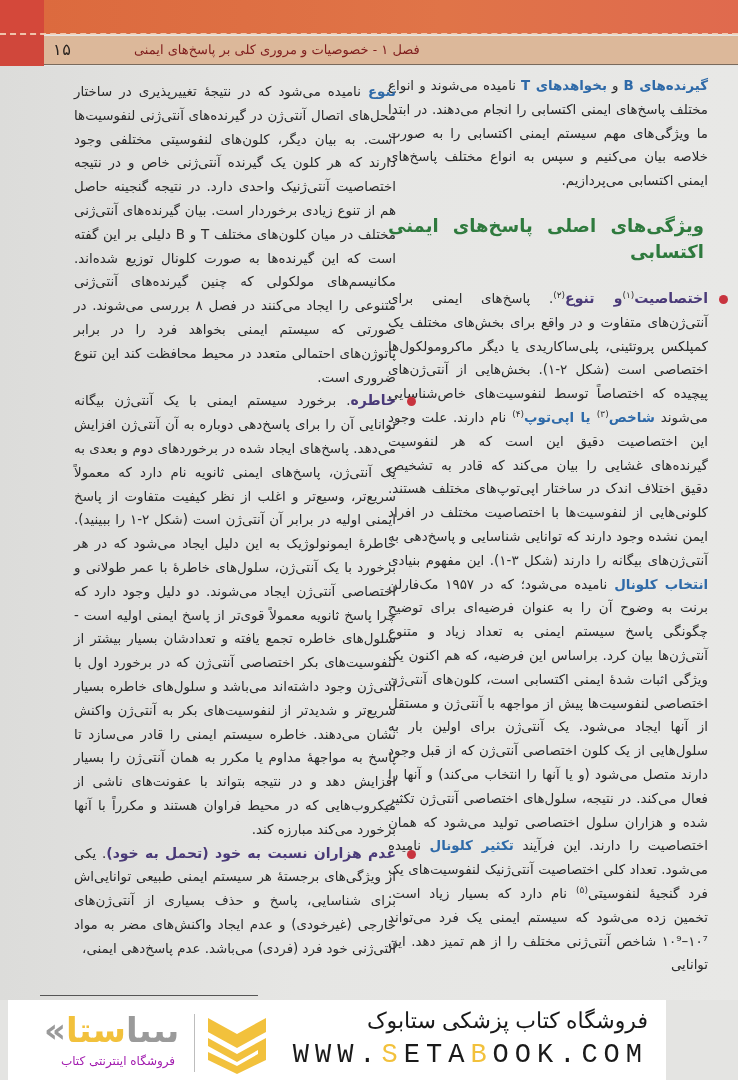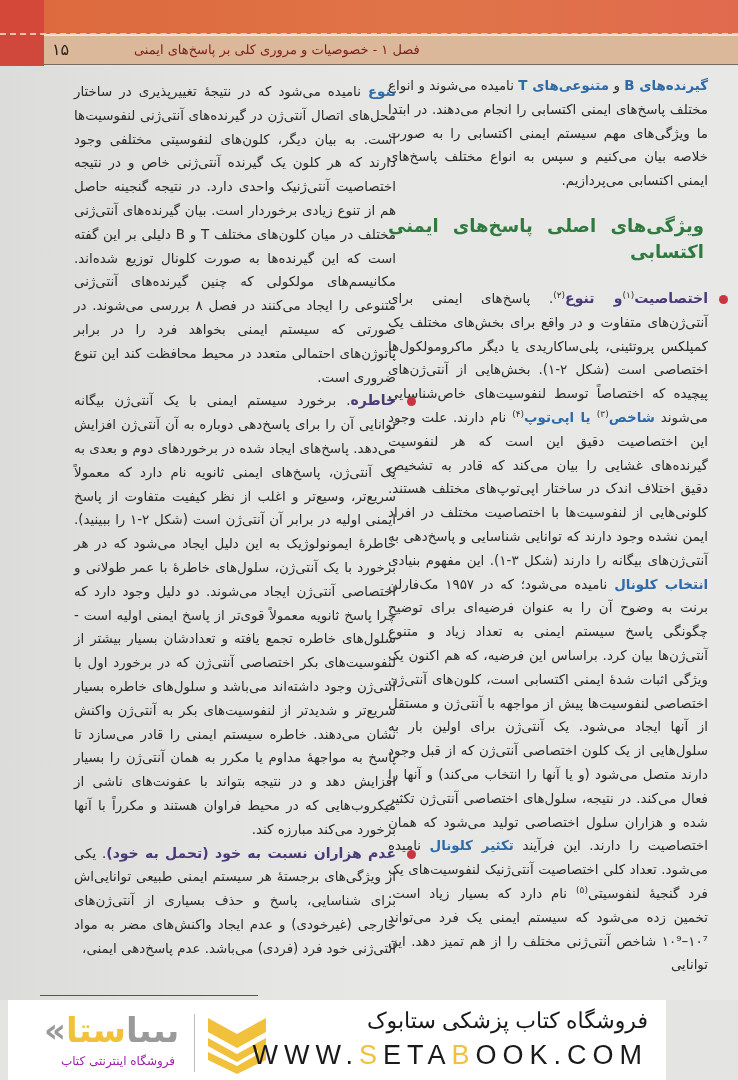--- a/index.html
+++ b/index.html
@@ -20,21 +20,21 @@
     position: absolute; left: 0; top: 33px; width: 738px; height: 0;
     border-top: 2px dashed #f4d2b8; opacity: .9;
   }
   .running-head {
     position: absolute; left: 44px; top: 36px; width: 694px; height: 28px;
     background: #dcb89a;
     border-bottom: 1px solid #7a6a5c;
   }
   .running-head .page-num {
     position: absolute; left: 8px; top: 4px; font-size: 16px; color: #2a2420;
-    font-family: Liberation Serif, serif;
+    font-family: Liberation Mono, monospace;
   }
   .running-head .chapter-title {
     position: absolute; left: 90px; top: 6px; font-size: 13px; color: #7f1d1d;
     direction: rtl; font-family: "DejaVu Serif", serif;
   }
   .page {
     position: absolute; left: 0; top: 66px; width: 738px; height: 934px;
     background: linear-gradient(90deg, #dcdcda 0%, #e6e6e4 40%, #e8e8e6 100%);
   }
   .col {
@@ -78,41 +78,41 @@
     direction: rtl; width: 120px; text-align: center;
   }
   .logo-sep { position: absolute; left: 150px; top: 8px; width: 1px; height: 58px; background: #bdbdbd; }
   .chevron-logo { position: absolute; left: 162px; top: 10px; }
   .store-name {
     position: absolute; right: 18px; top: 8px; direction: rtl;
     font-size: 22px; color: #1a1a1a; font-family: Liberation Sans, sans-serif;
   }
   .store-url {
     position: absolute; right: 18px; top: 40px; font-size: 27px; letter-spacing: 6px;
-    color: #1a1a1a; font-family: Liberation Sans, sans-serif;
+    color: #1a1a1a; font-family: Liberation Mono, monospace;
   }
   .store-url .hl { color: #f2c13c; }
 </style>
 </head>
 <body>
 
 <div class="top-band"></div>
 <div class="left-red"></div>
 <div class="dash-line"></div>
 
 <div class="running-head">
   <span class="page-num">۱۵</span>
   <span class="chapter-title">فصل ۱ - خصوصیات و مروری کلی بر پاسخ‌های ایمنی</span>
 </div>
 
 <div class="page">
 
   <div class="col col-right">
     <p>
-      <span class="kw">گیرنده‌های B</span><span> و </span><span class="kw">متنوعی‌های T</span><span> نامیده می‌شوند و انواع مختلف پاسخ‌های ایمنی اکتسابی را انجام می‌دهند. در ابتدا ما ویژگی‌های مهم سیستم ایمنی اکتسابی را به صورت خلاصه بیان می‌کنیم و سپس به انواع مختلف پاسخ‌های ایمنی اکتسابی می‌پردازیم.</span>
+      <span class="kw">گیرنده‌های B</span><span> و </span><span class="kw">بخواهد‌های T</span><span> نامیده می‌شوند و انواع مختلف پاسخ‌های ایمنی اکتسابی را انجام می‌دهند. در ابتدا ما ویژگی‌های مهم سیستم ایمنی اکتسابی را به صورت خلاصه بیان می‌کنیم و سپس به انواع مختلف پاسخ‌های ایمنی اکتسابی می‌پردازیم.</span>
     </p>
     <h2 class="section-title">ویژگی‌های اصلی پاسخ‌های ایمنی اکتسابی</h2>
     <div class="gap"></div>
     <p class="bullet-item">
       <span class="bullet-dot"></span>
       <span class="bullet-title">اختصاصیت</span><span class="sup">(۱)</span><span class="bullet-title">و تنوع</span><span class="sup">(۲)</span><span>. پاسخ‌های ایمنی برای آنتی‌ژن‌های متفاوت و در واقع برای بخش‌های مختلف یک کمپلکس پروتئینی، پلی‌ساکاریدی یا دیگر ماکرومولکول‌ها اختصاصی است (شکل ۲-۱). بخش‌هایی از آنتی‌ژن‌های پیچیده که اختصاصاً توسط لنفوسیت‌های خاص‌شناسایی می‌شوند </span><span class="kw">شاخص</span><span class="sup">(۳)</span><span class="kw"> یا اپی‌توپ</span><span class="sup">(۴)</span><span> نام دارند. علت وجود این اختصاصیت دقیق این است که هر لنفوسیت گیرنده‌های غشایی را بیان می‌کند که قادر به تشخیص دقیق اختلاف اندک در ساختار اپی‌توپ‌های مختلف هستند. کلونی‌هایی از لنفوسیت‌ها با اختصاصیت مختلف در افراد ایمن نشده وجود دارند که توانایی شناسایی و پاسخ‌دهی به آنتی‌ژن‌های بیگانه را دارند (شکل ۳-۱). این مفهوم بنیادی </span><span class="kw">انتخاب کلونال</span><span> نامیده می‌شود؛ که در ۱۹۵۷ مک‌فارلن برنت به وضوح آن را به عنوان فرضیه‌ای برای توضیح چگونگی پاسخ سیستم ایمنی به تعداد زیاد و متنوع آنتی‌ژن‌ها بیان کرد. براساس این فرضیه، که هم اکنون یک ویژگی اثبات شدهٔ ایمنی اکتسابی است، کلون‌های آنتی‌ژن اختصاصی لنفوسیت‌ها پیش از مواجهه با آنتی‌ژن و مستقل از آنها ایجاد می‌شود. یک آنتی‌ژن برای اولین بار به سلول‌هایی از یک کلون اختصاصی آنتی‌ژن که از قبل وجود دارند متصل می‌شود (و یا آنها را انتخاب می‌کند) و آنها را فعال می‌کند. در نتیجه، سلول‌های اختصاصی آنتی‌ژن تکثیر شده و هزاران سلول اختصاصی تولید می‌شود که همان اختصاصیت را دارند. این فرآیند </span><span class="kw">تکثیر کلونال</span><span> نامیده می‌شود. تعداد کلی اختصاصیت آنتی‌ژنیک لنفوسیت‌های یک فرد گنجیهٔ لنفوسیتی</span><span class="sup">(۵)</span><span> نام دارد که بسیار زیاد است. تخمین زده می‌شود که سیستم ایمنی یک فرد می‌تواند ۱۰⁷–۱۰⁹ شاخص آنتی‌ژنی مختلف را از هم تمیز دهد. این توانایی</span>
     </p>
   </div>
 
   <div class="col col-left">

